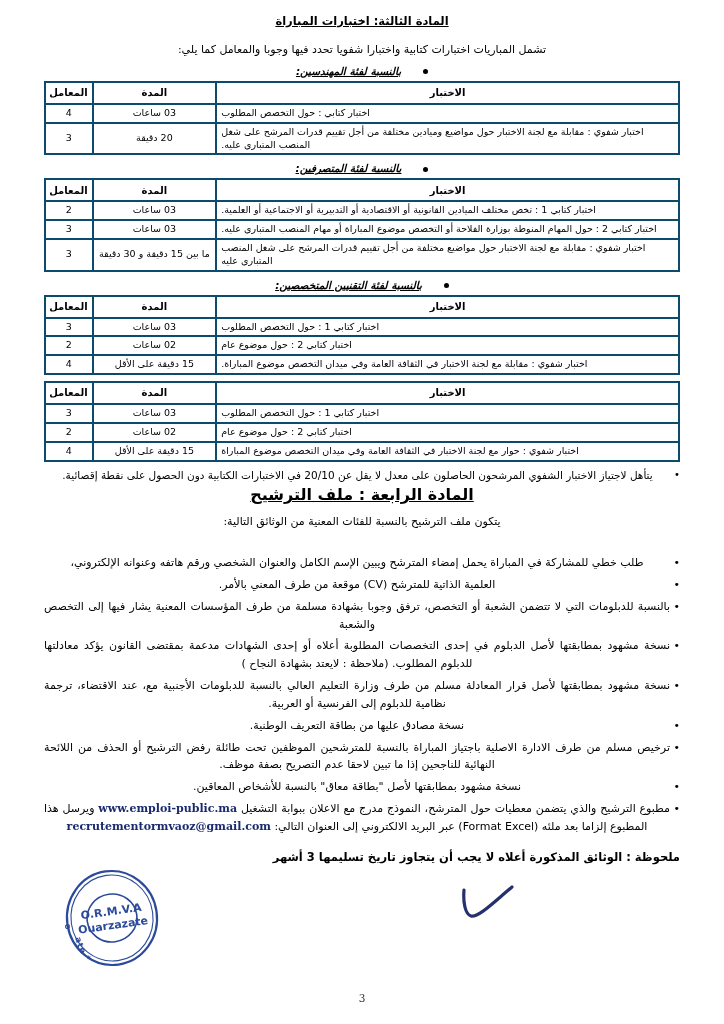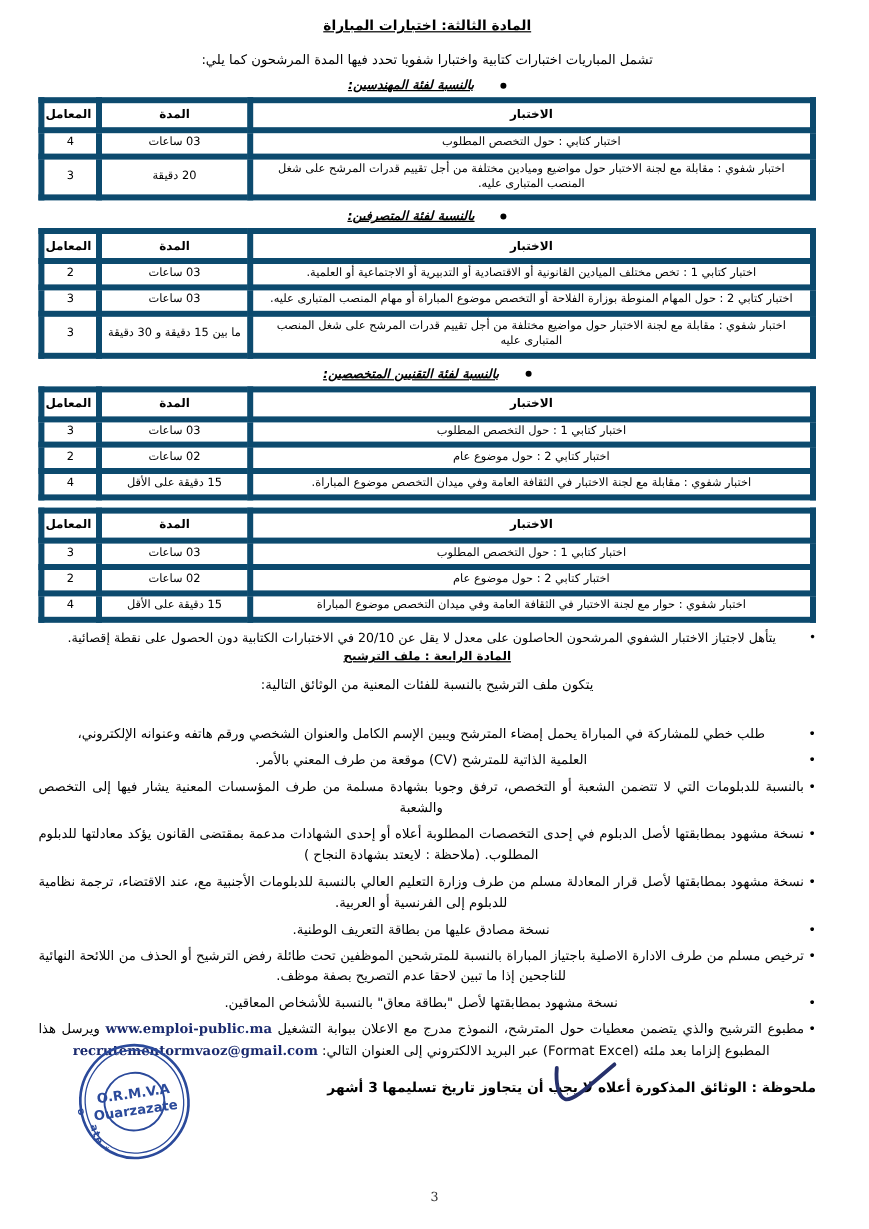--- a/index.html
+++ b/index.html
@@ -14,37 +14,37 @@
     background: #ffffff;
     font-family: "DejaVu Sans", "Liberation Sans", sans-serif;
     color: #000000;
     overflow: hidden;
     box-sizing: border-box;
   }
   .doc-body {
     position: absolute;
     top: 14px;
     right: 44px;
-    left: 32px;
+    left: 44px;
     direction: rtl;
     text-align: right;
   }
 
   
   .article-heading {
     font-weight: bold;
     font-size: 11.5px;
     text-decoration: underline;
     text-align: center;
     margin: 0 0 14px 0;
     letter-spacing: 0;
   }
   .article-heading-inline {
     font-weight: bold;
-    font-size: 10px;
+    font-size: 16px;
     text-decoration: underline;
     text-align: center;
     margin: 2px 0 10px 0;
   }
   .intro-line {
     font-size: 11px;
     text-align: center;
     margin: 0 0 7px 0;
     line-height: 1.45;
   }
@@ -81,34 +81,34 @@
   
   table.exam-table {
     border-collapse: collapse;
     width: 100%;
     margin: 0 0 6px 0;
     table-layout: fixed;
     direction: rtl;
   }
   table.exam-table th,
   table.exam-table td {
-    border: 5px solid #0c4a6e;
+    border: 2px solid #0c4a6e;
     font-size: 9.5px;
     padding: 2px 4px;
     line-height: 1.35;
     vertical-align: middle;
   }
   table.exam-table th {
     font-weight: bold;
     text-align: center;
     font-size: 10px;
     height: 16px;
   }
   td.c-exam {
-    text-align: center;
+    text-align: left;
     padding-right: 6px;
   }
   th.c-exam { text-align: center; }
   td.c-dur, th.c-dur {
     text-align: center;
   }
   td.c-coef, th.c-coef {
     text-align: center;
     font-size: 10px;
   }
@@ -223,21 +223,21 @@
 </style>
 </head>
 <body>
 
 <div class="page">
 
   <div class="doc-body">
 
     <div class="article-heading">المادة الثالثة: اختبارات المباراة</div>
 
-    <div class="intro-line">تشمل المباريات اختبارات  كتابية واختبارا شفويا تحدد فيها المدة المرشحون كما يلي:</div>
+    <div class="intro-line">تشمل المباريات اختبارات  كتابية واختبارا شفويا تحدد فيها وجوبا والمعامل كما يلي:</div>
 
     <div class="cat-bullet">
       <span class="dot"></span><span>بالنسبة لفئة المهندسين:</span>
     </div>
     <table class="exam-table">
       <colgroup>
           <col class="w-exam">
           <col class="w-dur">
           <col class="w-coef">
         </colgroup>

